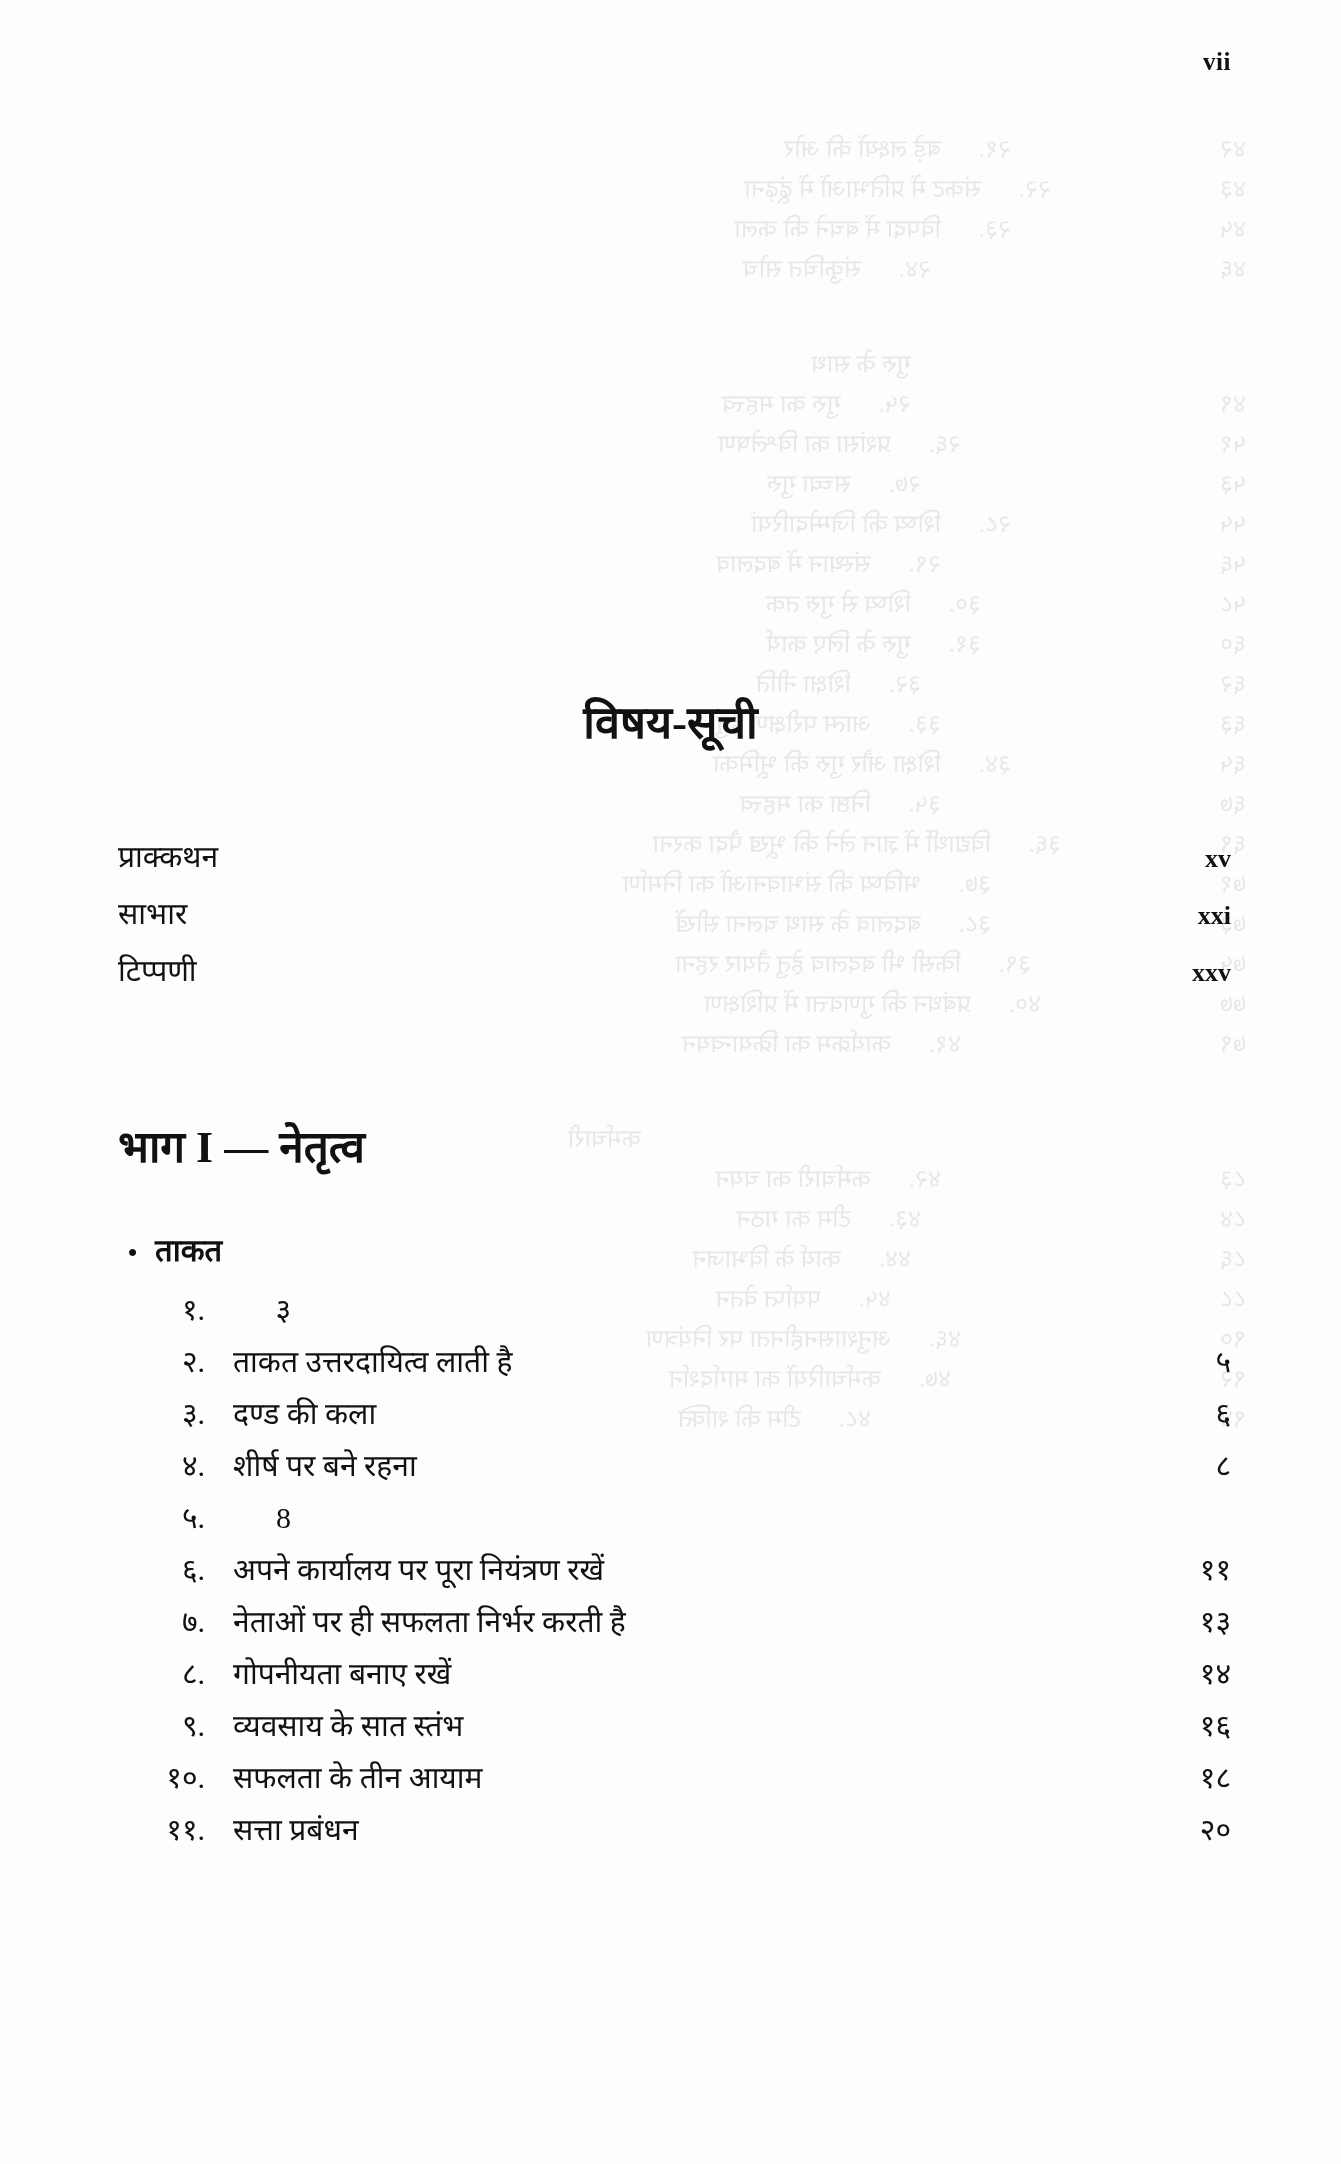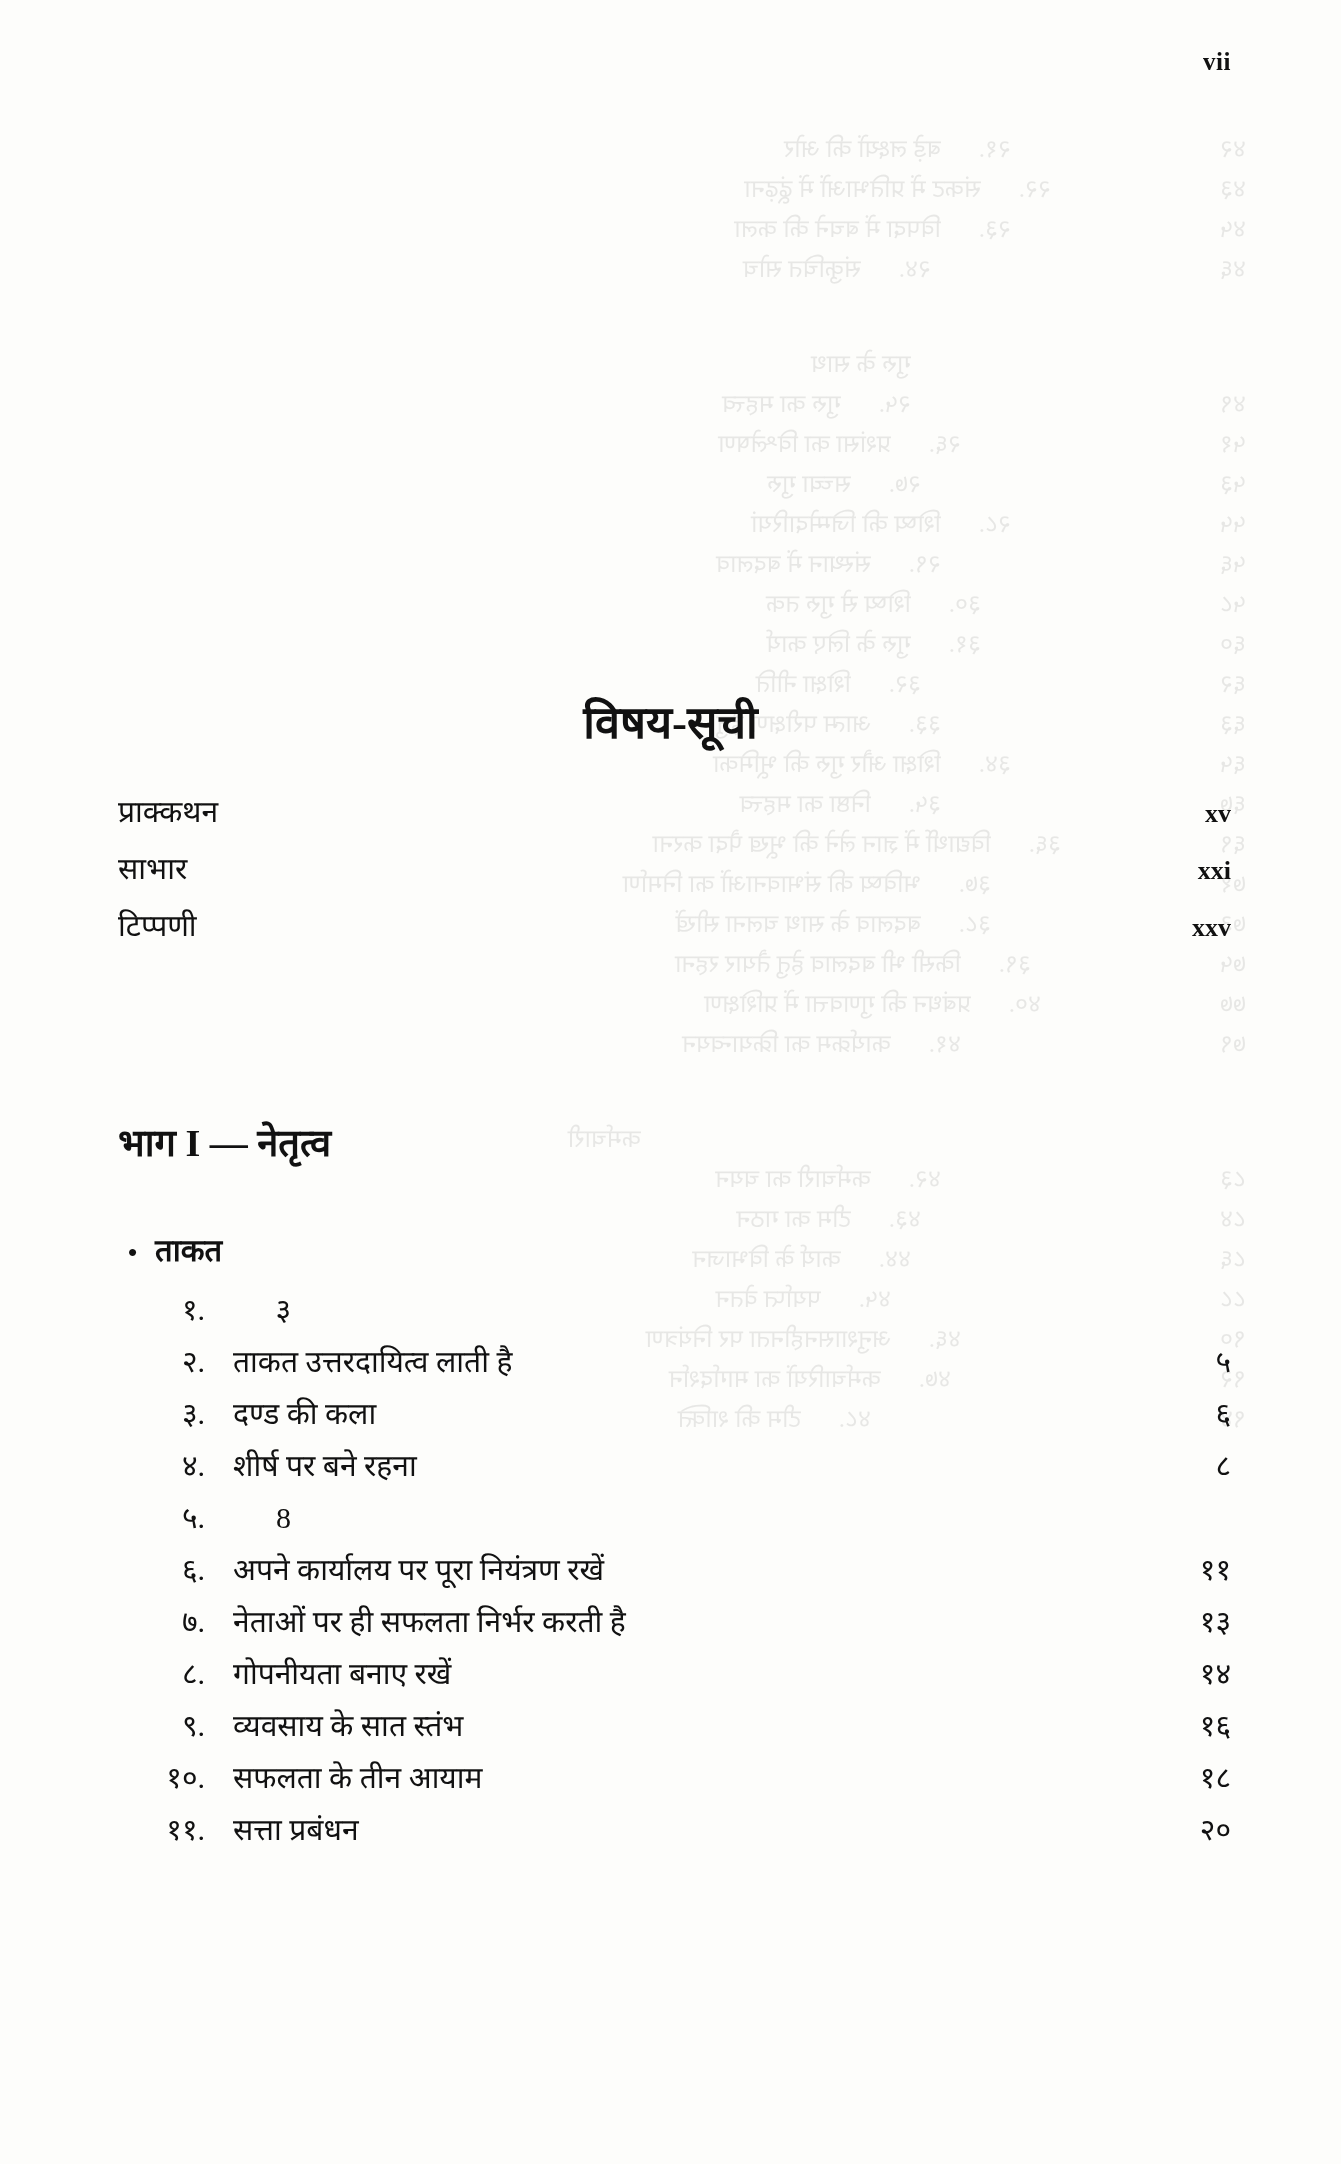--- a/index.html
+++ b/index.html
@@ -59,21 +59,21 @@
     left: 0;
     right: 0;
     text-align: center;
     font-size: 45px;
     font-weight: bold;
     letter-spacing: 0px;
   }
 
   .front-list {
     position: absolute;
-    top: 790px;
+    top: 835px;
     left: 118px;
     right: 110px;
   }
   .front-row {
     display: flex;
     align-items: baseline;
     justify-content: space-between;
     margin-bottom: 16px;
     font-size: 30px;
   }
@@ -83,21 +83,21 @@
     font-weight: bold;
     font-size: 26px;
     min-width: 60px;
     text-align: right;
   }
 
   .part-heading {
     position: absolute;
     top: 1115px;
     left: 118px;
-    font-size: 38px;
+    font-size: 44px;
     font-weight: bold;
   }
   .part-heading .pnum {
     font-family: "Liberation Serif", serif;
   }
 
   .section-bullet {
     position: absolute;
     top: 1228px;
     left: 128px;

